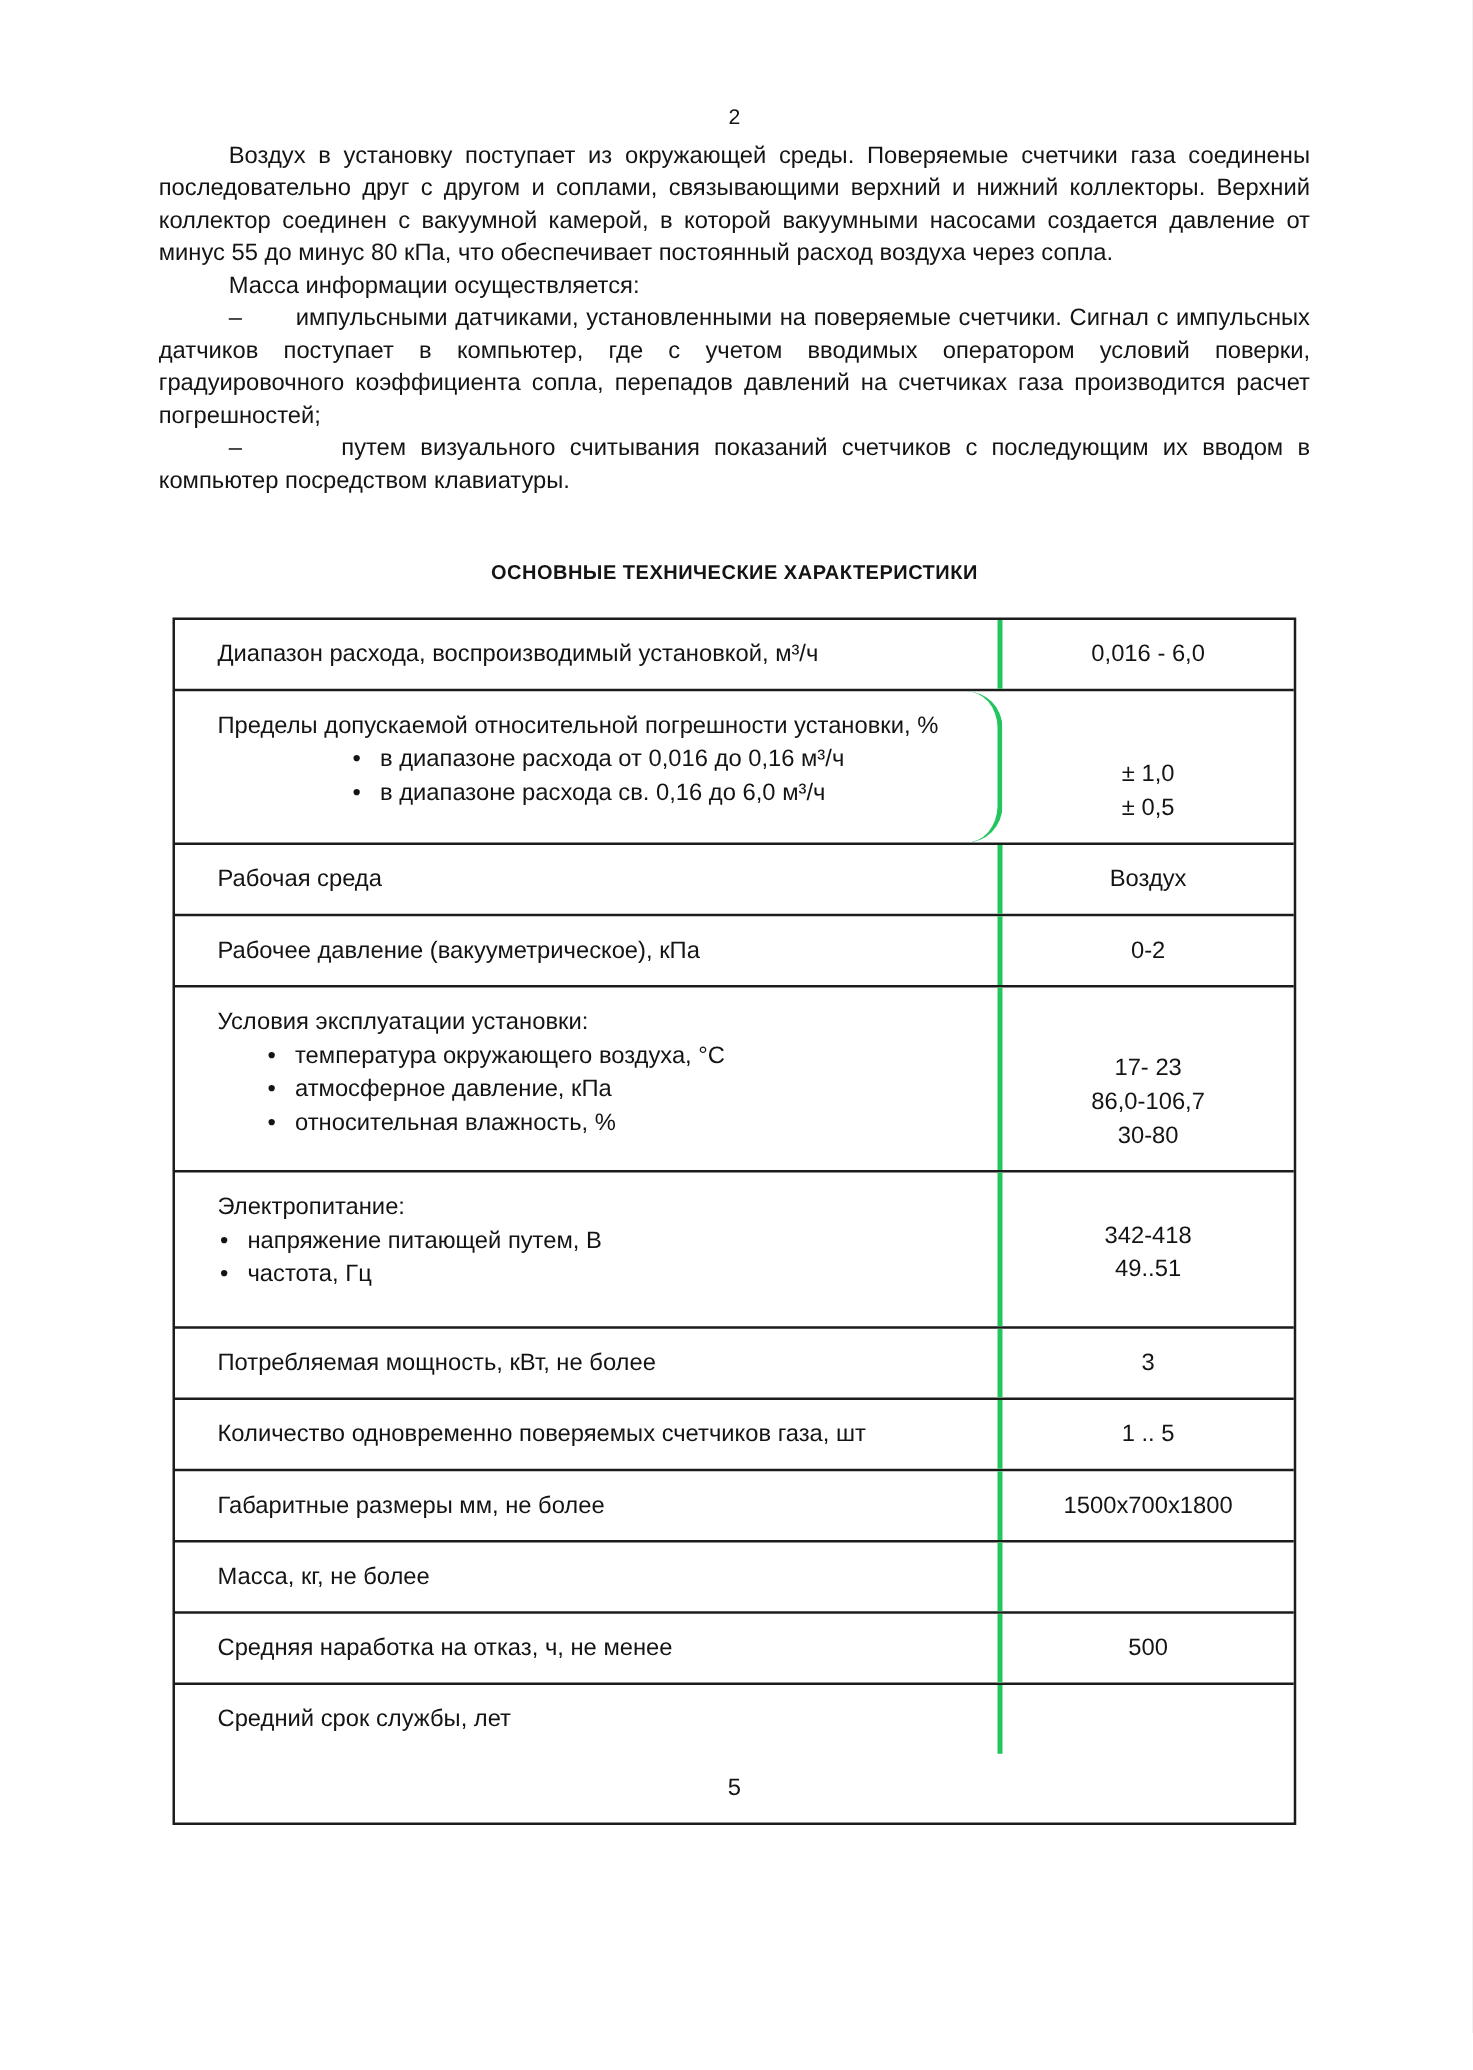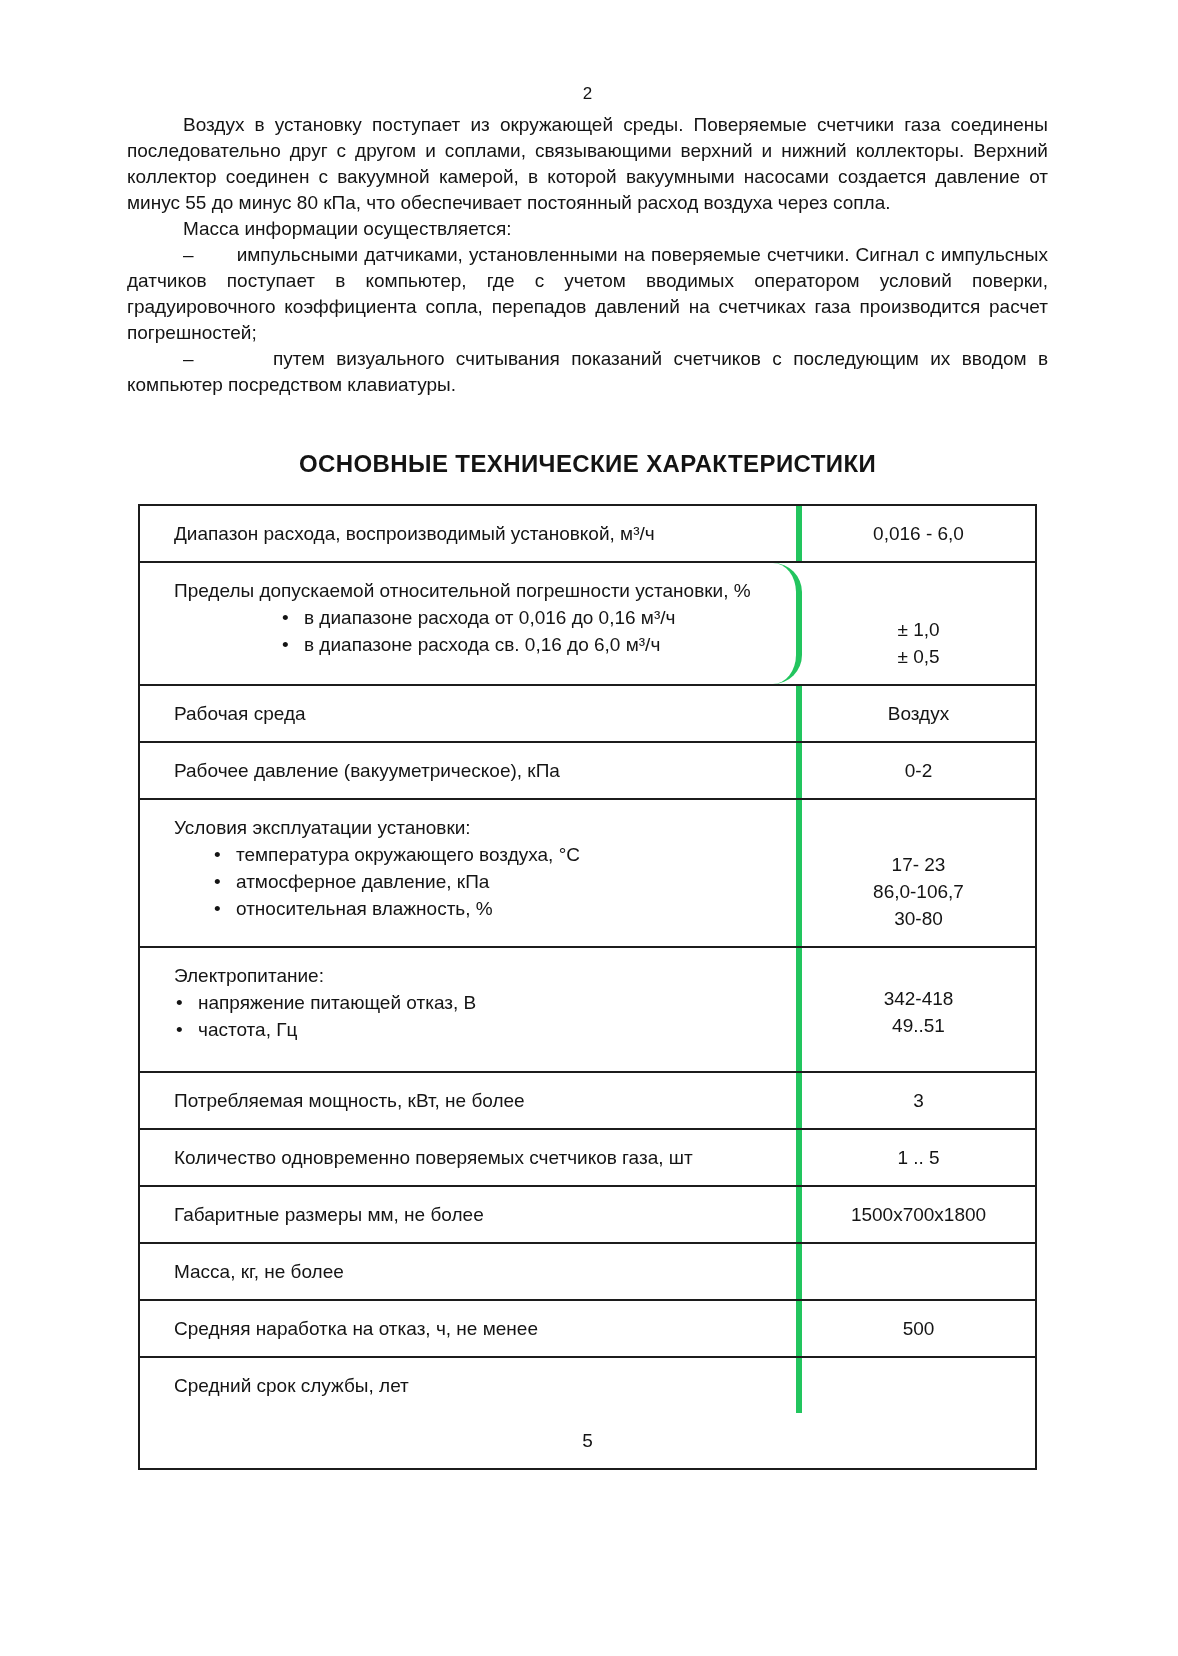--- a/index.html
+++ b/index.html
@@ -28,21 +28,21 @@
     margin: 0;
     font-size: 19px;
     line-height: 26px;
     text-align: justify;
     text-indent: 56px;
   }
   .heading {
     margin-top: 52px;
     margin-bottom: 26px;
     text-align: center;
-    font-size: 24px;
+    font-size: 16px;
     font-weight: bold;
     letter-spacing: 0.4px;
   }
   .ttable {
     margin-left: 11px;
     width: 899px;
     border: 2px solid #1c1c1c;
     box-sizing: border-box;
     font-size: 19px;
   }
@@ -50,21 +50,21 @@
     display: flex;
     border-bottom: 2px solid #1c1c1c;
   }
   .trow:last-child { border-bottom: none; flex-direction: column; }
   .tcell {
     box-sizing: border-box;
     line-height: 27px;
   }
   .tcell.left {
     width: 662px;
-    border-right: 6px solid #22c55e;
+    border-right: 4px solid #22c55e;
     padding: 14px 14px 14px 34px;
   }
   .tcell.right {
     flex: 1;
     padding: 14px 8px;
     text-align: center;
     display: flex;
     flex-direction: column;
     justify-content: center;
   }
@@ -160,21 +160,21 @@
             <div class="value-line">17- 23</div>
             <div class="value-line">86,0-106,7</div>
             <div class="value-line">30-80</div>
           </div>
         </div>
         <div class="trow row-6 has-bullets">
           <div class="tcell left">
             <div class="row-label">Электропитание:</div>
             <div class="bullet">
               <span class="bmark">•</span>
-              <span>напряжение питающей отказ, В</span>
+              <span>напряжение питающей путем, В</span>
             </div>
             <div class="bullet">
               <span class="bmark">•</span>
               <span>частота, Гц</span>
             </div>
           </div>
           <div class="tcell right">
             <div class="value-line">342-418</div>
             <div class="value-line">49..51</div>
           </div>

